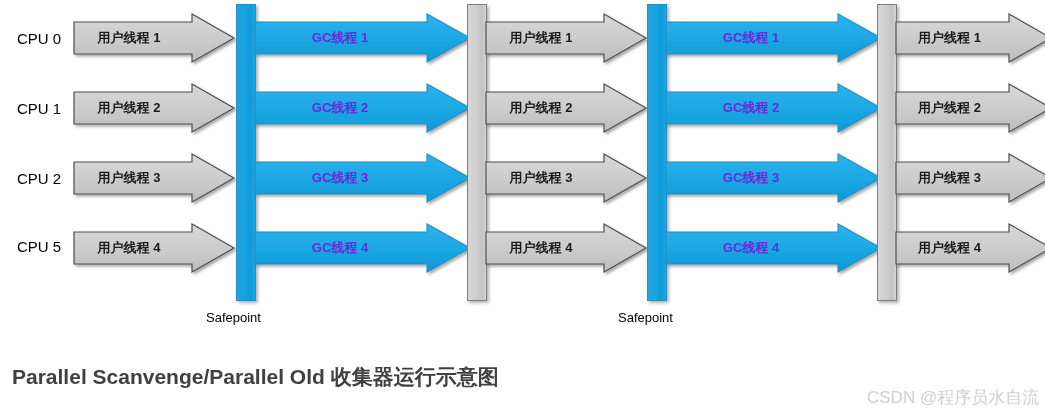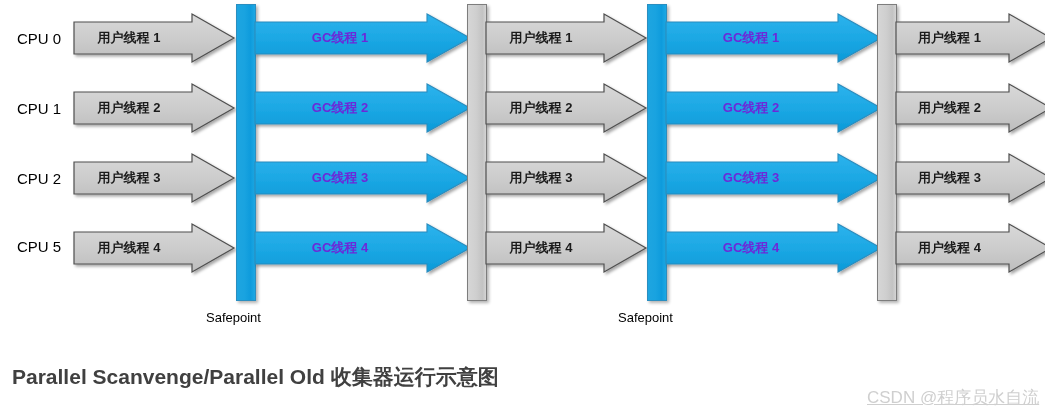--- a/index.html
+++ b/index.html
@@ -251,15 +251,15 @@
 
   <div class="arrow user" style="left:884px; top:224px;">
     <svg width="155" height="48" viewBox="0 0 155 48">
       <path d="M0,8 L113,8 L113,0 L155,24 L113,48 L113,40 L0,40 Z" fill="url(#ug1)" stroke="#4f4f4f" stroke-width="1.2" filter="url(#sh)"></path>
     </svg>
     <div class="lbl" style="top:15px; left:-8px; right:40px;">用户线程 4</div>
   </div>
 
   <div class="title" style="top:363px;">Parallel Scanvenge/Parallel Old 收集器运行示意图</div>
 
-  <div class="watermark" style="left:855px; top:386px;text-decoration:underline;">CSDN @程序员水自流</div>
+  <div class="watermark" style="left:855px; top:386px;">CSDN @程序员水自流</div>
 
 </div>
 
 </body></html>

